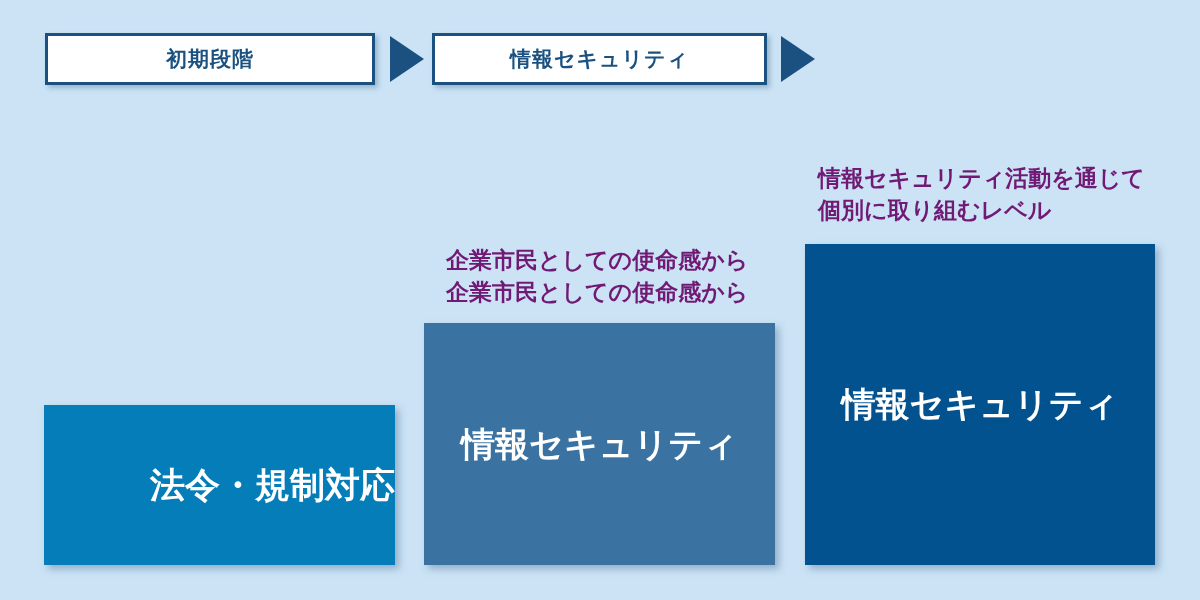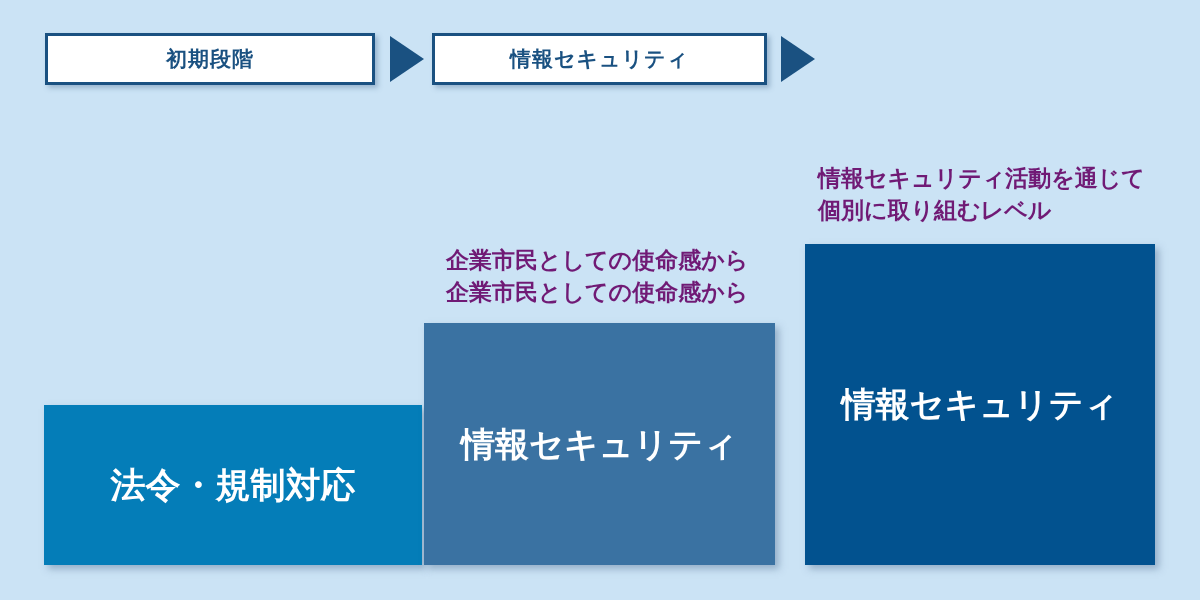--- a/index.html
+++ b/index.html
@@ -71,24 +71,25 @@
     display: flex;
     flex-direction: row;
     align-items: center;
     justify-content: center;
     color: #ffffff;
     font-weight: bold;
     text-align: center;
     box-shadow: 4px 4px 7px rgba(95, 125, 158, 0.5);
   }
   .box1 {
-    left: 44px;  top: 405px; width: 378px; height: 160px;
+    left: 44px;  top: 405px; width: 351px; height: 160px;
     background: #047db8;
     font-size: 35px;
     line-height: 46px;
+    justify-content: flex-end;
   }
   .box2 {
     left: 424px; top: 323px; width: 351px; height: 242px;
     background: #3a72a2;
     font-size: 34px;
     line-height: 47px;
   }
   .box3 {
     left: 805px; top: 244px; width: 350px; height: 321px;
     background: #02528f;

